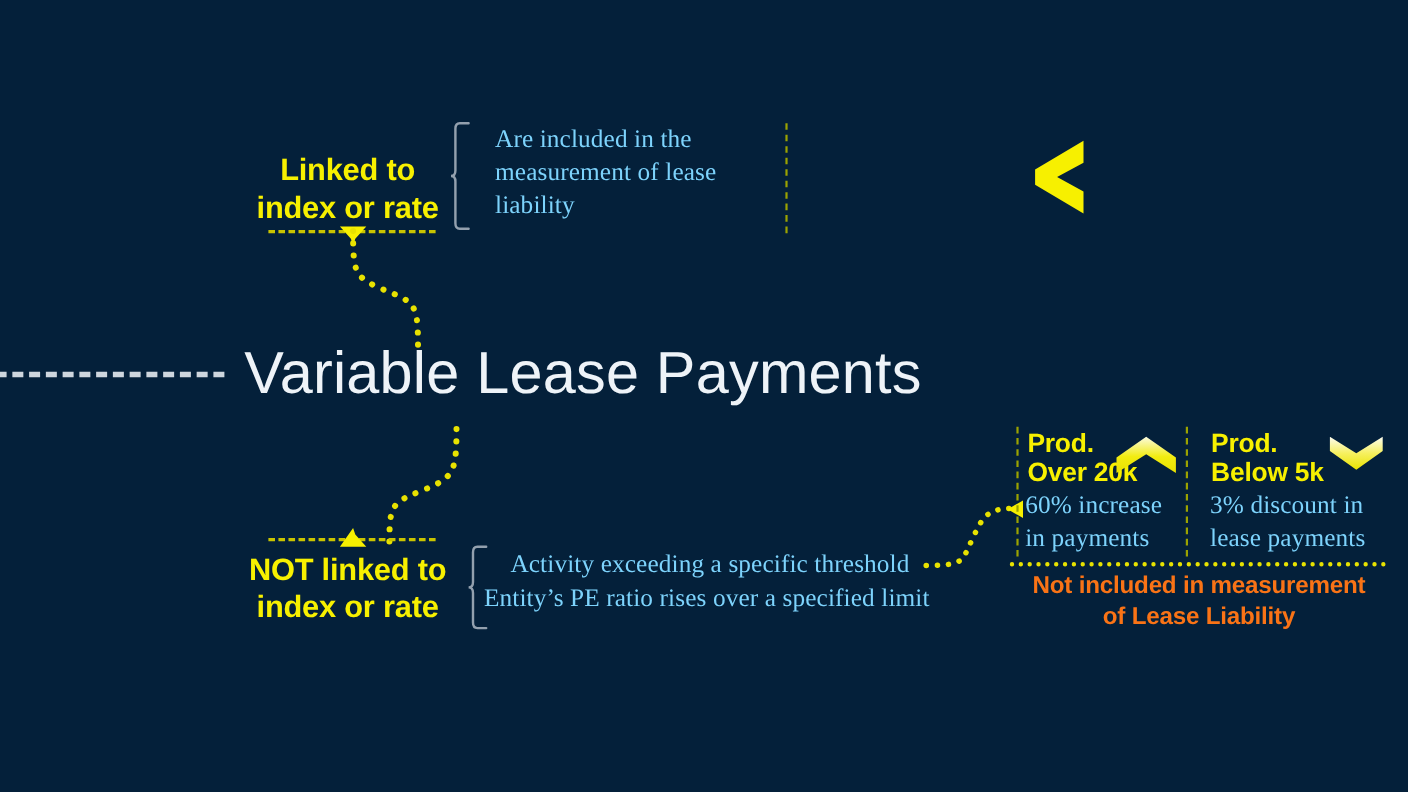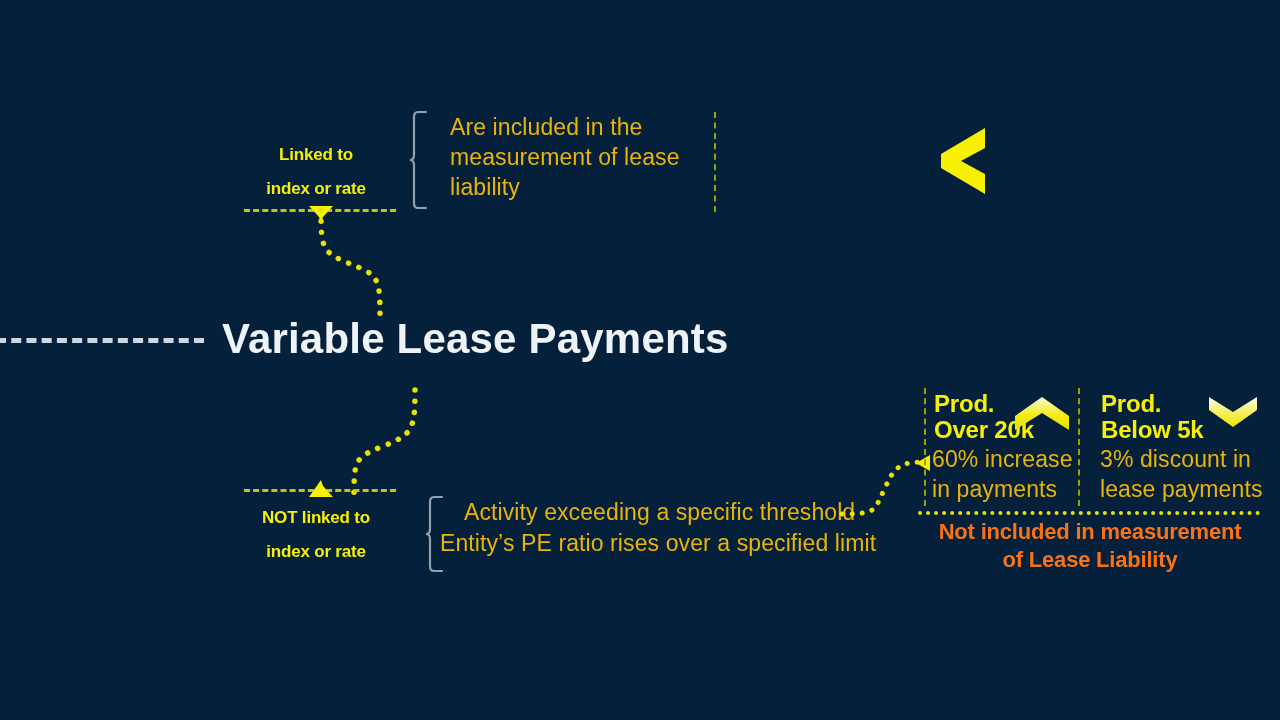--- a/index.html
+++ b/index.html
@@ -13,42 +13,42 @@
     height: 720px;
     background: #04203a;
     overflow: hidden;
     font-family: "Liberation Sans", sans-serif;
     -webkit-font-smoothing: antialiased;
   }
   .abs { position: absolute; }
 
   
   .body-text {
-    color: #eab308;
-    font-family: Liberation Sans, sans-serif;
+    color: #7dd3fc;
+    font-family: Liberation Serif, serif;
     font-weight: 300;
     font-size: 23px;
     line-height: 30px;
     letter-spacing: 0.1px;
     white-space: pre-line;
   }
   .title-text {
     color: #eef3f8;
     font-family: "Liberation Sans", sans-serif;
-    font-weight: 700;
-    font-size: 42px;
+    font-weight: 400;
+    font-size: 54px;
     line-height: 46px;
     letter-spacing: 0.2px;
     white-space: nowrap;
   }
   .label-yellow {
     color: #f7f000;
     font-family: "Liberation Sans", sans-serif;
     font-weight: bold;
-    font-size: 17px;
+    font-size: 28px;
     line-height: 34px;
     letter-spacing: -0.2px;
     text-align: center;
     white-space: pre-line;
   }
   .label-yellow-sm {
     color: #f7f000;
     font-family: "Liberation Sans", sans-serif;
     font-weight: bold;
     font-size: 24px;

